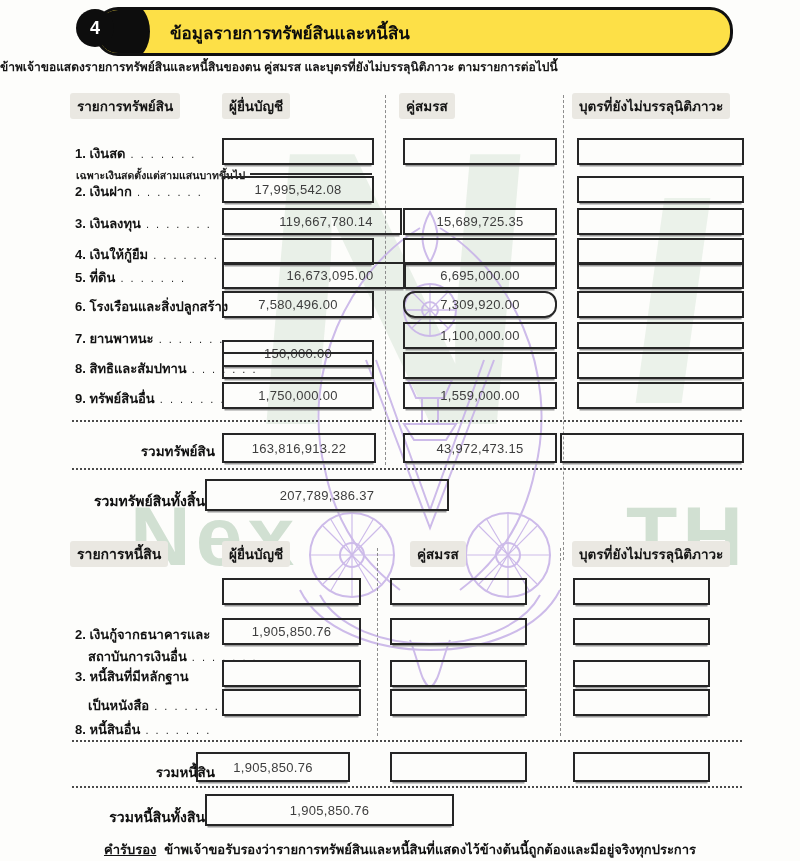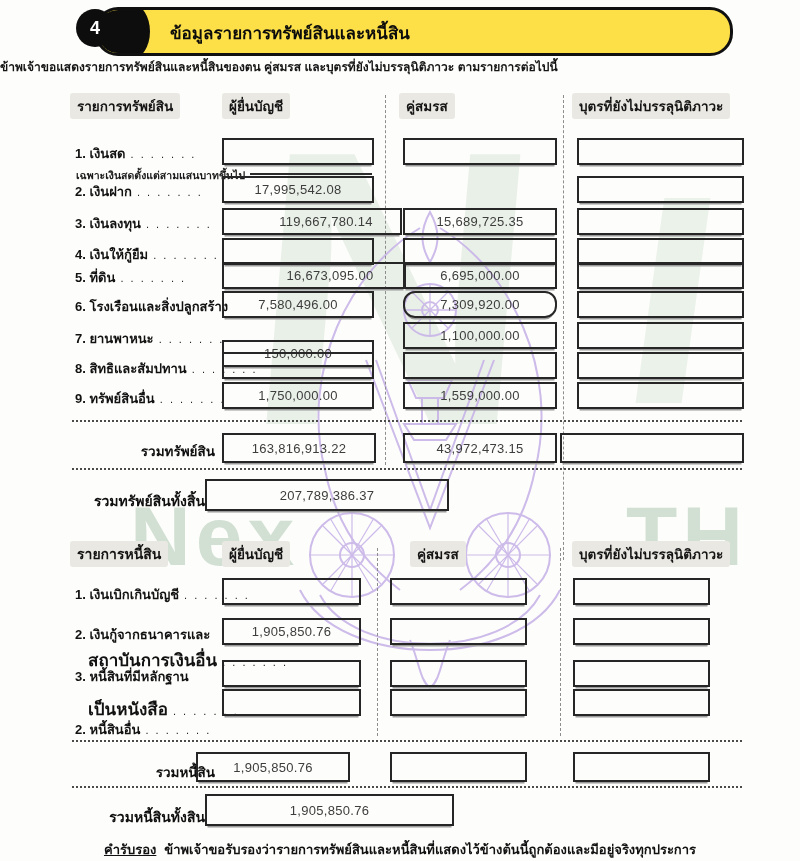--- a/index.html
+++ b/index.html
@@ -1,19 +1,19 @@
 <!DOCTYPE html>
 <html><head>
 <meta charset="utf-8">
 <style>
   html,body{margin:0;padding:0;}
   body{font-family:"Liberation Sans", sans-serif; background:#ffffff;}
   #page{position:relative;width:800px;height:861px;background:#fdfdfb;overflow:hidden;}
   .lab{position:absolute;font-weight:bold;font-size:13px;color:#111;white-space:nowrap;}
-  .sublab{position:absolute;font-weight:bold;font-size:17px;color:#111;white-space:nowrap;}
+  .sublab{position:absolute;font-weight:bold;font-size:13px;color:#111;white-space:nowrap;}
   .leader::after{content:" .  .  .  .  .  .  .";font-weight:normal;color:#222;font-size:11px;letter-spacing:2px;}
   .vbox{position:absolute;height:23px;border:2px solid #262626;box-shadow:0 4px 0 -2.5px #9a9a9a;
         display:flex;align-items:center;justify-content:center;
         font-size:13px;color:#3d3d3d;letter-spacing:.3px;background:transparent;z-index:3;}
   .dotsep{position:absolute;left:72px;width:670px;border-top:2px dotted #4b4b4b;z-index:2;}
   .vdash{position:absolute;border-left:1px dashed #8d8d8d;z-index:1;}
   .colhead{position:absolute;font-weight:bold;font-size:13.5px;color:#141414;background:#eae8e2;
            padding:2px 7px;border-radius:3px;white-space:nowrap;z-index:2;}
 
   
@@ -151,41 +151,40 @@
   <div class="vbox" style="left:560px;top:433px;width:180px;height:26px;"></div>
   <div class="dotsep" style="top:468px;"></div>
   <div class="totlab" style="left:85px;top:490px;width:120px;font-size:14px;">รวมทรัพย์สินทั้งสิ้น</div>
   <div class="vbox" style="left:205px;top:479px;width:240px;height:28px;">207,789,386.37</div>
 
   <div class="colhead" style="left:70px;top:541px;font-size:14px;">รายการหนี้สิน</div>
   <div class="colhead" style="left:222px;top:541px;">ผู้ยื่นบัญชี</div>
   <div class="colhead" style="left:410px;top:541px;">คู่สมรส</div>
   <div class="colhead" style="left:572px;top:541px;">บุตรที่ยังไม่บรรลุนิติภาวะ</div>
 
-  <span class="lab leader" style="left:75px;top:584px;">1. เงินเบิกเกินบัญชี</span>
   <div class="vbox" style="left:222px;top:578px;width:135px;"></div>
   <div class="vbox" style="left:390px;top:578px;width:133px;"></div>
   <div class="vbox" style="left:573px;top:578px;width:133px;"></div>
 
   <span class="lab" style="left:75px;top:624px;">2. เงินกู้จากธนาคารและ</span>
   <span class="sublab leader" style="left:88px;top:646px;">สถาบันการเงินอื่น</span>
   <div class="vbox" style="left:222px;top:618px;width:135px;">1,905,850.76</div>
   <div class="vbox" style="left:390px;top:618px;width:133px;"></div>
   <div class="vbox" style="left:573px;top:618px;width:133px;"></div>
 
   <span class="lab" style="left:75px;top:666px;">3. หนี้สินที่มีหลักฐาน</span>
   <div class="vbox" style="left:222px;top:660px;width:135px;"></div>
   <div class="vbox" style="left:390px;top:660px;width:133px;"></div>
   <div class="vbox" style="left:573px;top:660px;width:133px;"></div>
   <span class="sublab leader" style="left:88px;top:695px;">เป็นหนังสือ</span>
   <div class="vbox" style="left:222px;top:689px;width:135px;"></div>
   <div class="vbox" style="left:390px;top:689px;width:133px;"></div>
   <div class="vbox" style="left:573px;top:689px;width:133px;"></div>
 
-  <span class="lab leader" style="left:75px;top:719px;">2. หนี้สินอื่น</span>
+  <span class="lab leader" style="left:75px;top:719px;">8. หนี้สินอื่น</span>
 
   <div class="dotsep" style="top:740px;"></div>
   <div class="totlab" style="left:100px;top:761px;width:115px;">รวมหนี้สิน</div>
   <div class="vbox" style="left:196px;top:752px;width:150px;height:26px;">1,905,850.76</div>
   <div class="vbox" style="left:390px;top:752px;width:133px;height:26px;"></div>
   <div class="vbox" style="left:573px;top:752px;width:133px;height:26px;"></div>
   <div class="dotsep" style="top:786px;"></div>
   <div class="totlab" style="left:85px;top:806px;width:120px;font-size:14px;">รวมหนี้สินทั้งสิน</div>
   <div class="vbox" style="left:205px;top:794px;width:245px;height:28px;">1,905,850.76</div>
 

